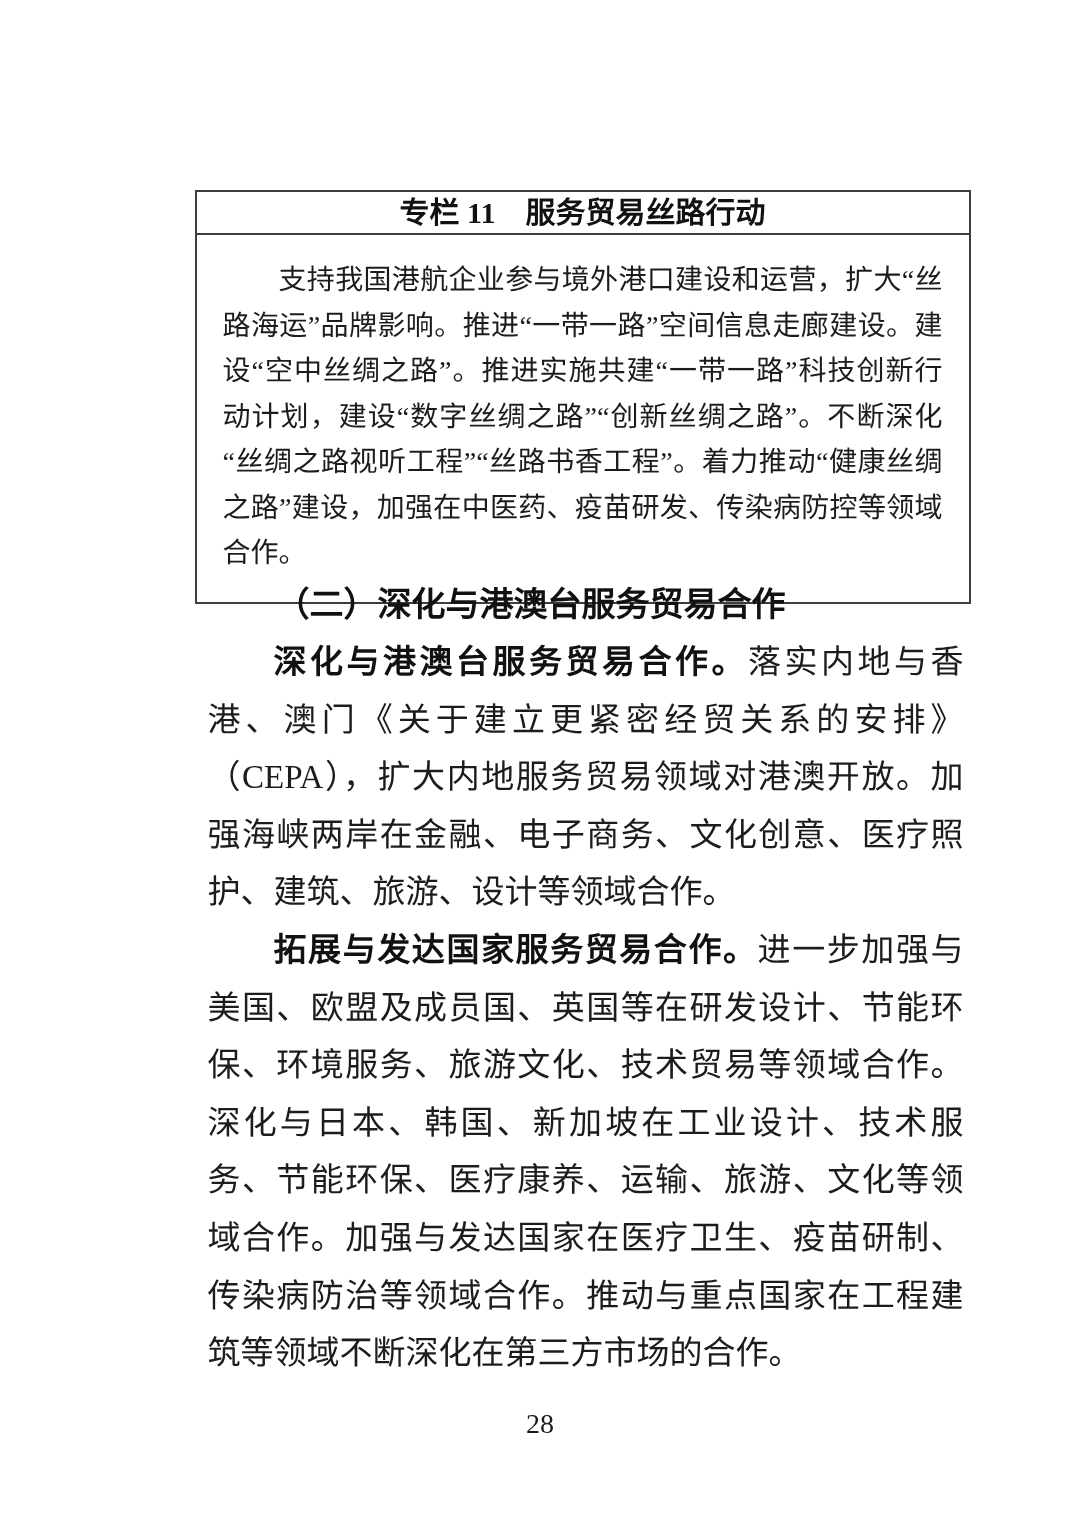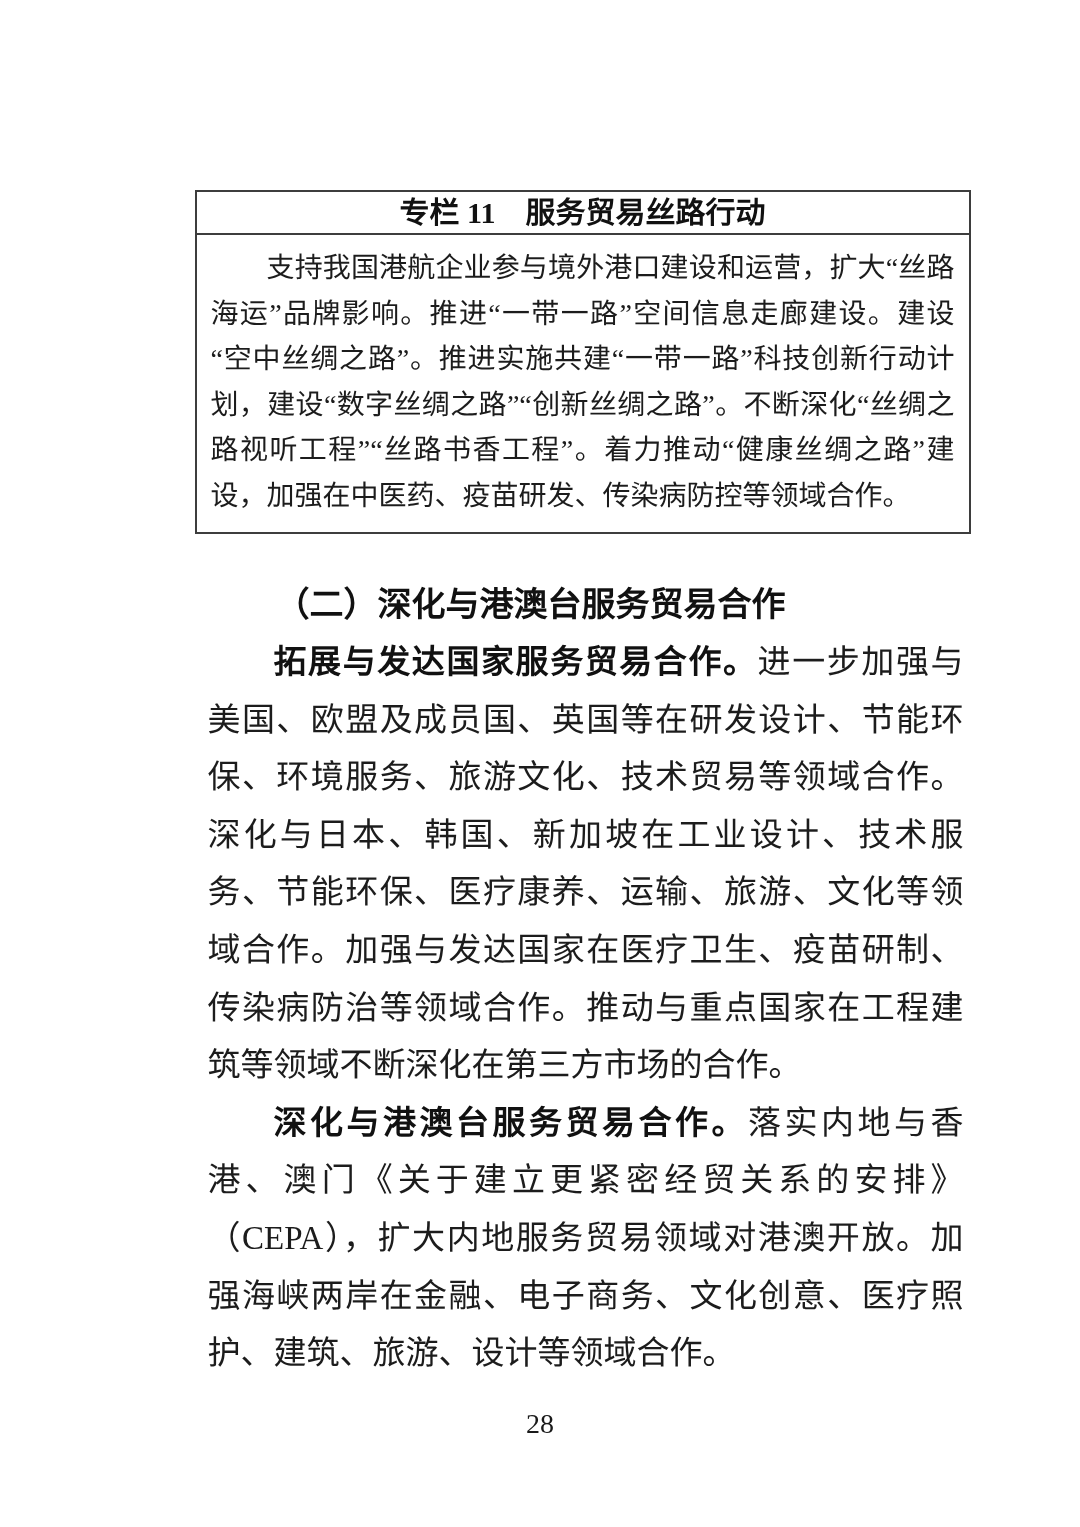--- a/index.html
+++ b/index.html
@@ -39,21 +39,21 @@
   }
   .box-body {
     padding: 6px 10px 10px 10px;
     font-size: 28px;
     line-height: 45.5px;
     text-align: justify;
     text-justify: inter-character;
     color: #1c1c1c;
   }
   .box-body p {
-    margin: 4px;
+    margin: 16px;
     text-indent: 2em;
   }
 
   
   .section-heading {
     position: absolute;
     left: 165px;
     top: 576px;
     width: 756px;
     margin: 0;
@@ -104,19 +104,19 @@
   <div class="callout-box">
     <div class="box-title">专栏 11　服务贸易丝路行动</div>
     <div class="box-body">
       <p>支持我国港航企业参与境外港口建设和运营，扩大“丝路海运”品牌影响。推进“一带一路”空间信息走廊建设。建设“空中丝绸之路”。推进实施共建“一带一路”科技创新行动计划，建设“数字丝绸之路”“创新丝绸之路”。不断深化“丝绸之路视听工程”“丝路书香工程”。着力推动“健康丝绸之路”建设，加强在中医药、疫苗研发、传染病防控等领域合作。</p>
     </div>
   </div>
 
   <h2 class="section-heading">（二）深化与港澳台服务贸易合作</h2>
 
   <div class="body-text">
+    <p><span class="lead">深化与港澳台服务贸易合作。</span><span>落实内地与香港、澳门《关于建立更紧密经贸关系的安排》（CEPA），扩大内地服务贸易领域对港澳开放。加强海峡两岸在金融、电子商务、文化创意、医疗照护、建筑、旅游、设计等领域合作。</span></p>
     <p><span class="lead">拓展与发达国家服务贸易合作。</span><span>进一步加强与美国、欧盟及成员国、英国等在研发设计、节能环保、环境服务、旅游文化、技术贸易等领域合作。深化与日本、韩国、新加坡在工业设计、技术服务、节能环保、医疗康养、运输、旅游、文化等领域合作。加强与发达国家在医疗卫生、疫苗研制、传染病防治等领域合作。推动与重点国家在工程建筑等领域不断深化在第三方市场的合作。</span></p>
-    <p><span class="lead">深化与港澳台服务贸易合作。</span><span>落实内地与香港、澳门《关于建立更紧密经贸关系的安排》（CEPA），扩大内地服务贸易领域对港澳开放。加强海峡两岸在金融、电子商务、文化创意、医疗照护、建筑、旅游、设计等领域合作。</span></p>
   </div>
 
   <div class="page-number">28</div>
 
 </div>
 
 </body></html>

